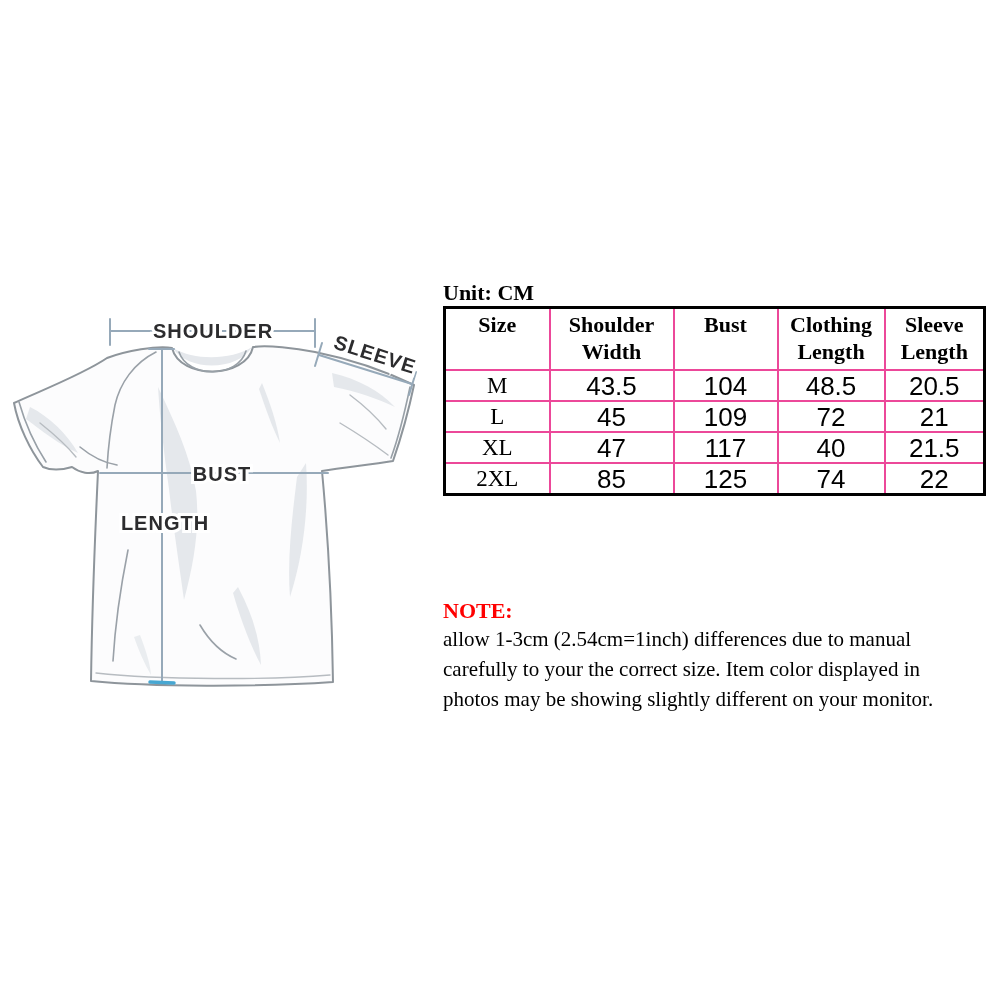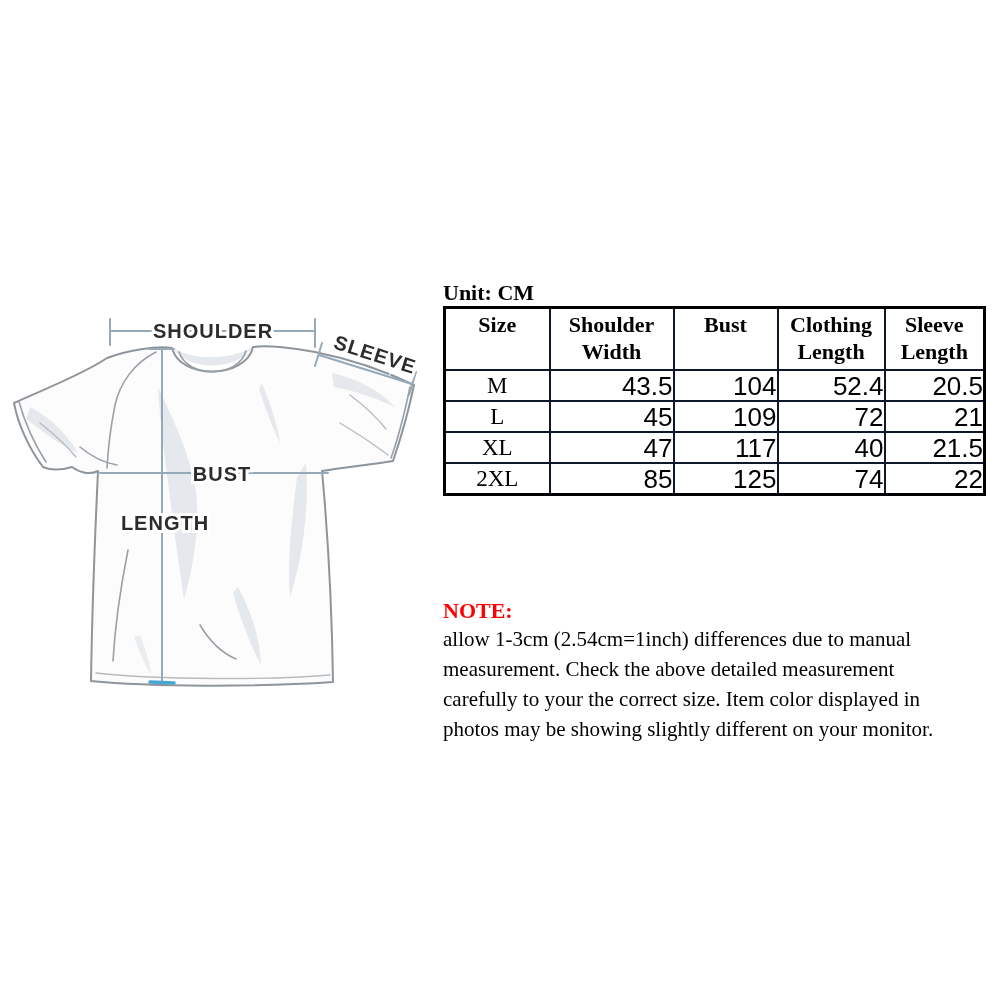--- a/index.html
+++ b/index.html
@@ -22,25 +22,25 @@
     fill:#2c2c2e;letter-spacing:1px;paint-order:stroke;stroke:#ffffff;stroke-width:6px;
     text-anchor:middle;
   }
   
   .table-wrap{position:absolute;left:443px;top:280px;width:540px;}
   .unit{font-weight:bold;font-size:22px;line-height:26px;color:#000;}
   table.size-table{
     border-collapse:collapse;table-layout:fixed;width:540px;
     border:3px solid #000;font-family:"Liberation Serif",serif;color:#000;
   }
-  .size-table th,.size-table td{border:2px solid #0f172a;padding:0;text-align:center;}
+  .size-table th,.size-table td{border:2px solid #ec4899;padding:0;text-align:center;}
   .size-table th{height:58px;vertical-align:top;font-size:22px;font-weight:bold;line-height:27px;padding-top:2px;}
   .size-table td{height:29px;vertical-align:middle;}
   .size-table td.size-cell{font-size:23px;}
-  .size-table td.num-cell{font-family:"Liberation Sans",sans-serif;font-size:26px;line-height:28px;text-align:right;}
+  .size-table td.num-cell{font-family:"Liberation Sans",sans-serif;font-size:26px;line-height:28px;}
   
   .note{position:absolute;left:443px;top:562px;width:532px;color:#000;}
   .note-title{color:#ff0000;font-weight:bold;font-size:22px;line-height:26px;margin-top:36px;}
   .note-line{font-size:21px;line-height:30px;white-space:nowrap;}
 </style>
 </head>
 <body>
 
 <div class="canvas">
 
@@ -138,21 +138,21 @@
             <span style="display:block">Sleeve</span>
             <span style="display:block">Length</span>
           </th>
         </tr>
       </thead>
       <tbody>
         <tr>
           <td class="size-cell">M</td>
           <td class="num-cell">43.5</td>
           <td class="num-cell">104</td>
-          <td class="num-cell">52.4</td>
+          <td class="num-cell">48.5</td>
           <td class="num-cell">20.5</td>
         </tr>
         <tr>
           <td class="size-cell">L</td>
           <td class="num-cell">45</td>
           <td class="num-cell">109</td>
           <td class="num-cell">72</td>
           <td class="num-cell">21</td>
         </tr>
         <tr>
@@ -169,18 +169,17 @@
           <td class="num-cell">74</td>
           <td class="num-cell">22</td>
         </tr>
       </tbody>
     </table>
   </div>
 
   <div class="note">
     <div class="note-title">NOTE:</div>
     <div class="note-line">allow 1-3cm (2.54cm=1inch) differences due to manual</div>
-    <div class="note-line">measurement. Check the above detailed measurement</div>
     <div class="note-line">carefully to your the correct size. Item color displayed in</div>
     <div class="note-line">photos may be showing slightly different on your monitor.</div>
   </div>
 
 </div>
 
 </body></html>

